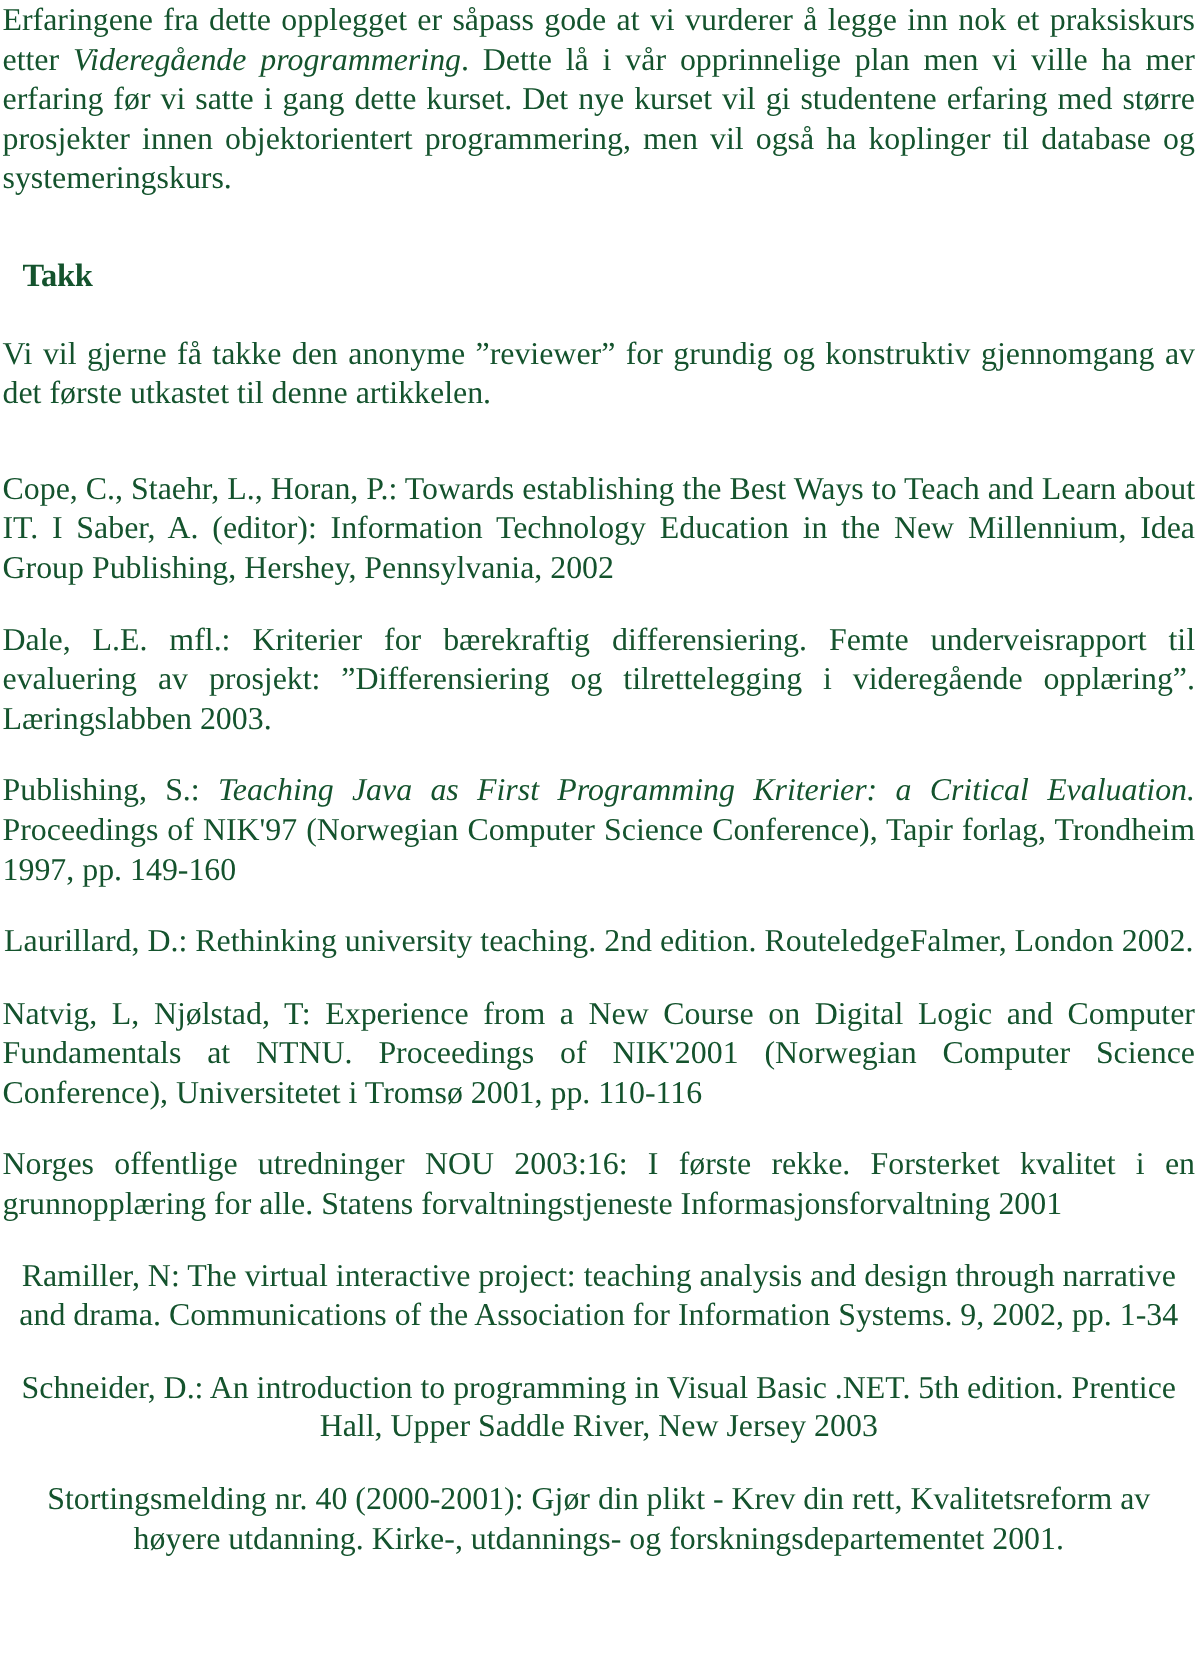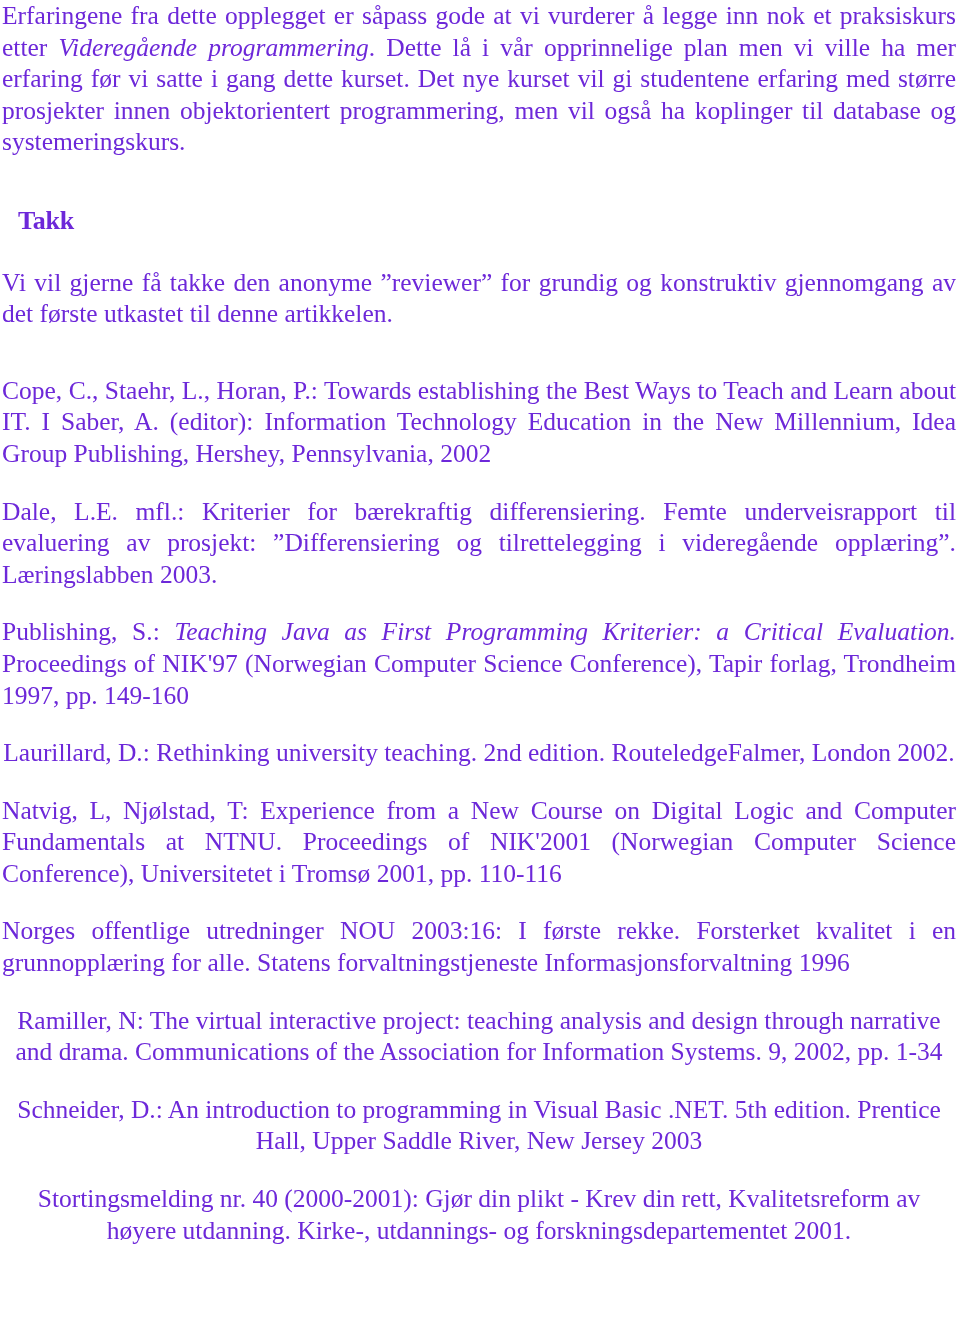--- a/index.html
+++ b/index.html
@@ -7,21 +7,21 @@
     padding: 0;
     background: #ffffff;
   }
   .page {
     width: 960px;
     height: 1332px;
     position: relative;
     background: #ffffff;
     overflow: hidden;
     font-family: "Liberation Serif", "DejaVu Serif", serif;
-    color: #6d28d9;
+    color: #14532d;
   }
   .col {
     position: absolute;
     left: 2px;
     top: 0;
     width: 954px;
   }
   p.body {
     margin: 0;
     font-size: 25.5px;
@@ -78,21 +78,21 @@
 
     <p class="body ref"><span>Publishing, S.: </span><span class="italic">Teaching Java as First Programming Kriterier: a Critical Evaluation.</span><span> Proceedings of NIK'97 (Norwegian Computer Science Conference), Tapir forlag, Trondheim 1997, pp. 149-160</span></p>
     <div class="gap-sm"></div>
 
     <p class="body ref noj">Laurillard, D.:  Rethinking university teaching.  2nd edition.  RouteledgeFalmer, London 2002.</p>
     <div class="gap-sm"></div>
 
     <p class="body ref">Natvig, L, Njølstad, T: Experience from a New Course on Digital Logic and Computer Fundamentals at NTNU.   Proceedings of NIK'2001 (Norwegian Computer Science Conference), Universitetet i Tromsø 2001, pp. 110-116</p>
     <div class="gap-sm"></div>
 
-    <p class="body ref">Norges offentlige utredninger NOU 2003:16: I første rekke.  Forsterket kvalitet i en grunnopplæring for alle.  Statens forvaltningstjeneste Informasjonsforvaltning 1996</p>
+    <p class="body ref">Norges offentlige utredninger NOU 2003:16: I første rekke.  Forsterket kvalitet i en grunnopplæring for alle.  Statens forvaltningstjeneste Informasjonsforvaltning 2001</p>
     <div class="gap-sm"></div>
 
     <p class="body ref noj">Ramiller, N: The virtual interactive project: teaching analysis and design through narrative and drama. Communications of the Association for Information Systems. 9, 2002, pp. 1-34</p>
     <div class="gap-sm"></div>
 
     <p class="body ref noj">Schneider, D.:  An introduction to programming in Visual Basic .NET. 5th edition. Prentice Hall, Upper Saddle River, New Jersey 2003</p>
     <div class="gap-sm"></div>
 
     <p class="body ref noj">Stortingsmelding nr. 40 (2000-2001): Gjør din plikt - Krev din rett, Kvalitetsreform av høyere utdanning.  Kirke-, utdannings- og forskningsdepartementet 2001.</p>
 

